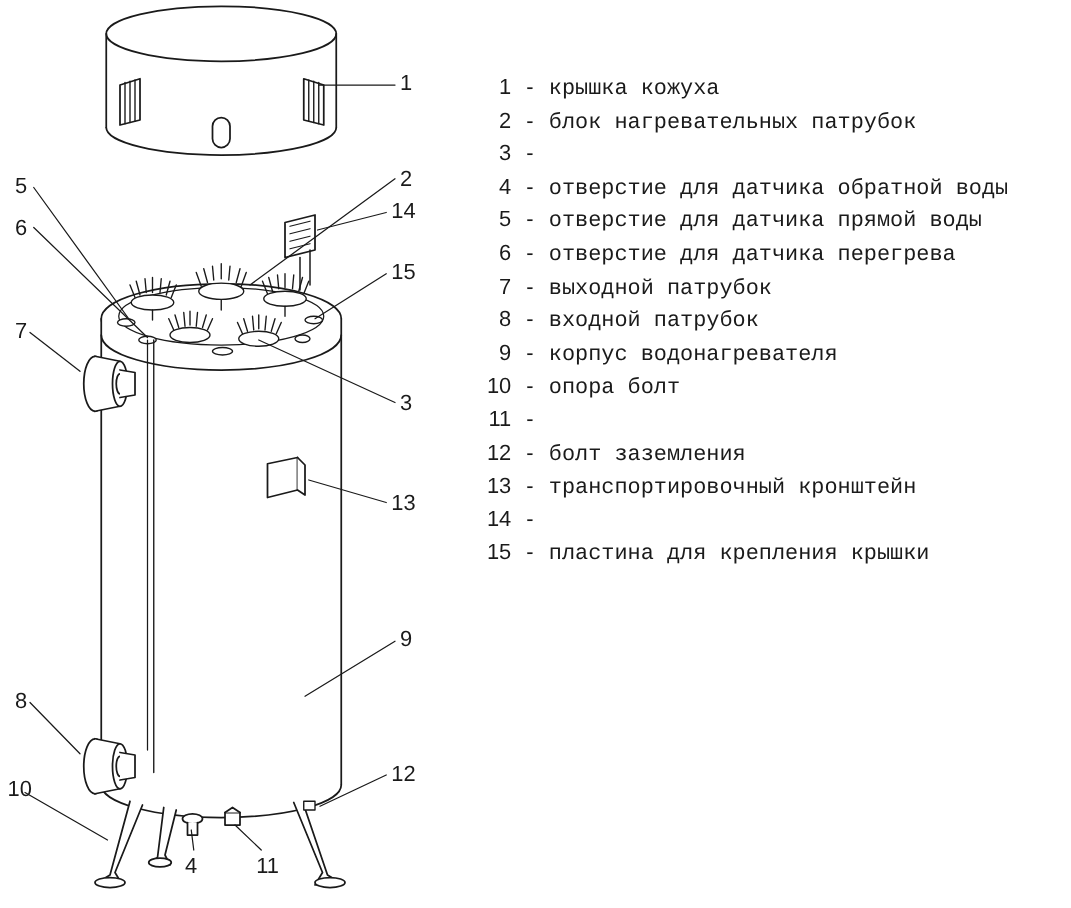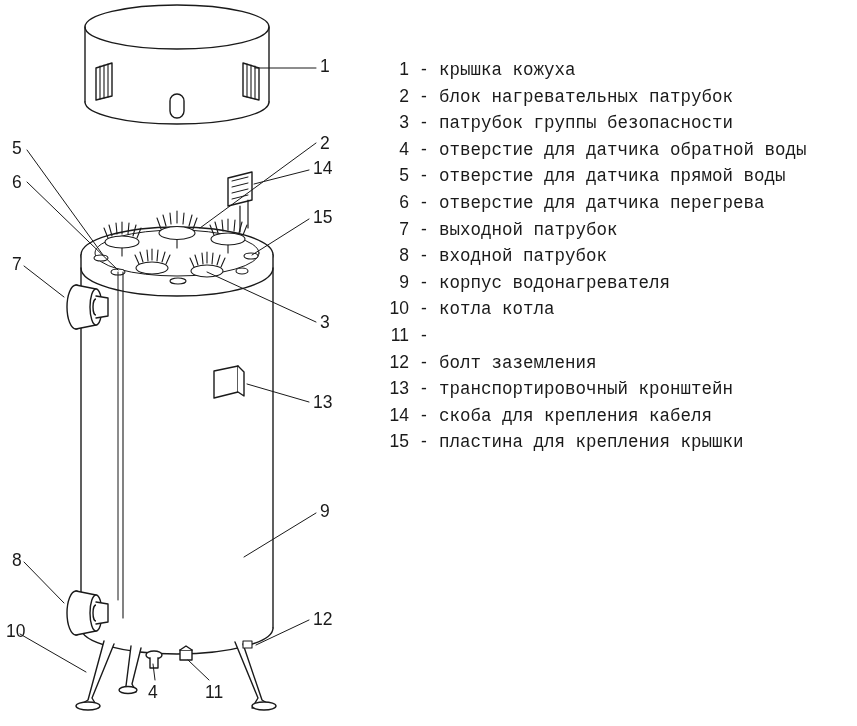--- a/index.html
+++ b/index.html
@@ -235,21 +235,20 @@
       <span class="legend-text">крышка кожуха</span>
     </div>
     <div class="legend-row">
       <span class="legend-num">2</span>
       <span class="legend-dash">-</span>
       <span class="legend-text">блок нагревательных патрубок</span>
     </div>
     <div class="legend-row">
       <span class="legend-num">3</span>
       <span class="legend-dash">-</span>
-      <span class="legend-text">патрубок группы безопасности</span>
     </div>
     <div class="legend-row">
       <span class="legend-num">4</span>
       <span class="legend-dash">-</span>
       <span class="legend-text">отверстие для датчика обратной воды</span>
     </div>
     <div class="legend-row">
       <span class="legend-num">5</span>
       <span class="legend-dash">-</span>
       <span class="legend-text">отверстие для  датчика прямой воды</span>
@@ -270,40 +269,39 @@
       <span class="legend-text">входной патрубок</span>
     </div>
     <div class="legend-row">
       <span class="legend-num">9</span>
       <span class="legend-dash">-</span>
       <span class="legend-text">корпус  водонагревателя</span>
     </div>
     <div class="legend-row">
       <span class="legend-num">10</span>
       <span class="legend-dash">-</span>
-      <span class="legend-text">котла котла</span>
+      <span class="legend-text">опора болт</span>
     </div>
     <div class="legend-row">
       <span class="legend-num">11</span>
       <span class="legend-dash">-</span>
     </div>
     <div class="legend-row">
       <span class="legend-num">12</span>
       <span class="legend-dash">-</span>
       <span class="legend-text">болт заземления</span>
     </div>
     <div class="legend-row">
       <span class="legend-num">13</span>
       <span class="legend-dash">-</span>
       <span class="legend-text">транспортировочный кронштейн</span>
     </div>
     <div class="legend-row">
       <span class="legend-num">14</span>
       <span class="legend-dash">-</span>
-      <span class="legend-text">скоба для крепления кабеля</span>
     </div>
     <div class="legend-row">
       <span class="legend-num">15</span>
       <span class="legend-dash">-</span>
       <span class="legend-text">пластина для крепления крышки</span>
     </div>
   </div>
 
 </div>
 

